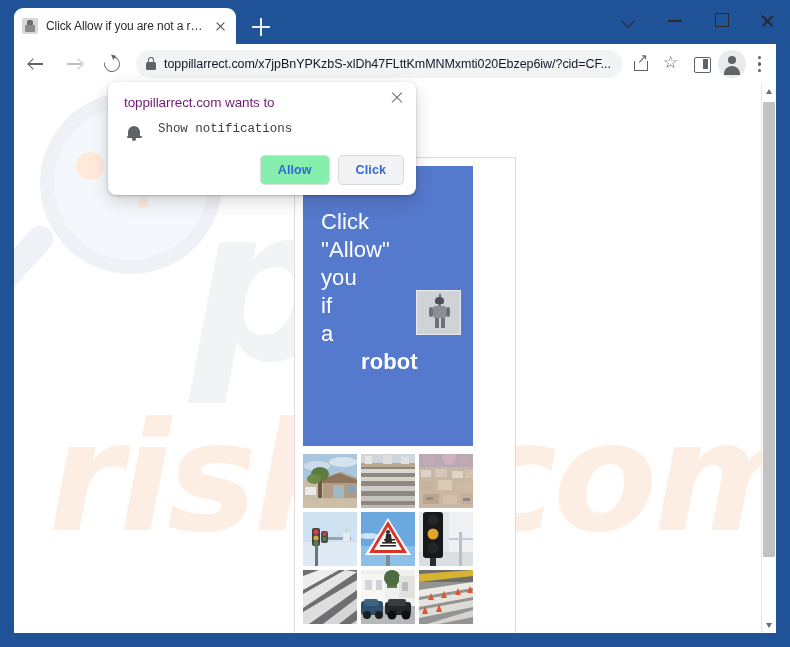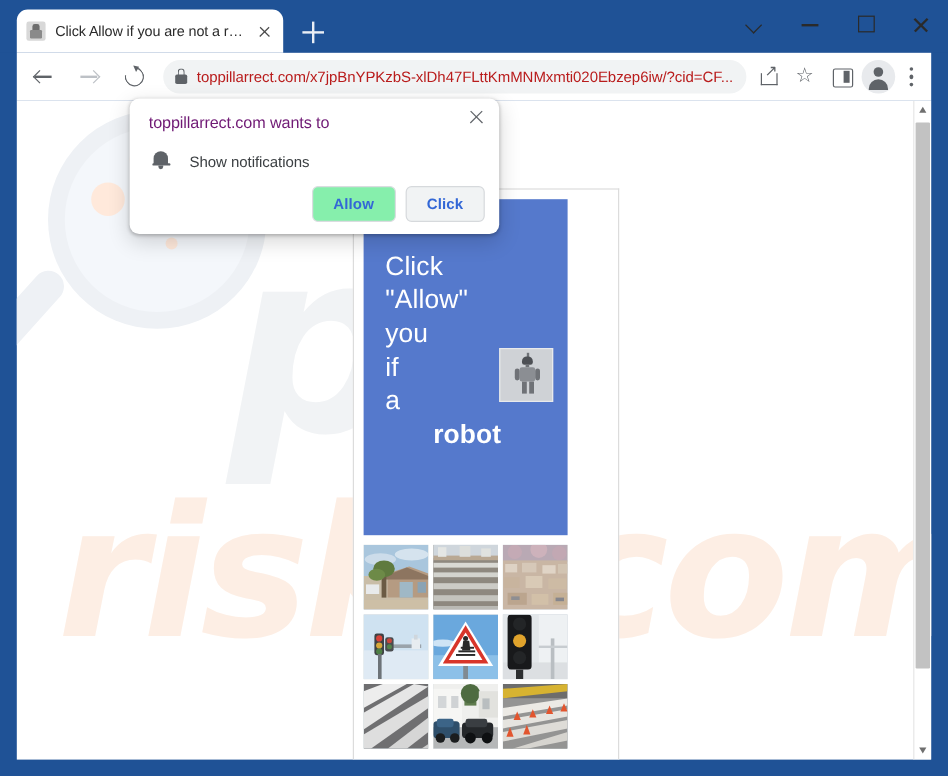--- a/index.html
+++ b/index.html
@@ -213,21 +213,21 @@
   .lock-shackle {
     position: absolute; left: 10px; top: 6px;
     width: 6px; height: 6px;
     border: 1.6px solid #5f6368;
     border-bottom: none;
     border-radius: 3px 3px 0 0;
   }
   .url {
     flex: 1 1 auto;
     font-size: 12.5px;
-    color: #b91c1c;
+    color: #0f172a;
     white-space: nowrap;
     overflow: hidden;
     letter-spacing: -0.05px;
   }
   .tbicon {
     width: 30px; height: 32px;
     flex: 0 0 30px;
     position: relative;
   }
   
@@ -473,21 +473,21 @@
   .perm-close::before { transform: rotate(45deg); }
   .perm-close::after  { transform: rotate(-45deg); }
   .perm-title {
     position: absolute; left: 16px; top: 13px;
     font-size: 13.5px;
     color: #701a75;
     letter-spacing: -0.1px;
   }
   .perm-row {
     position: absolute; left: 16px; top: 40px;
-    display: flex; align-items: flex-end;
+    display: flex; align-items: flex-start; font-family: Liberation Mono, monospace;
   }
   .bell {
     position: relative;
     width: 20px; height: 20px;
     flex: 0 0 20px;
     margin-right: 14px;
   }
   .bell::before {
     content: "";
     position: absolute; left: 4px; top: 3.5px;

